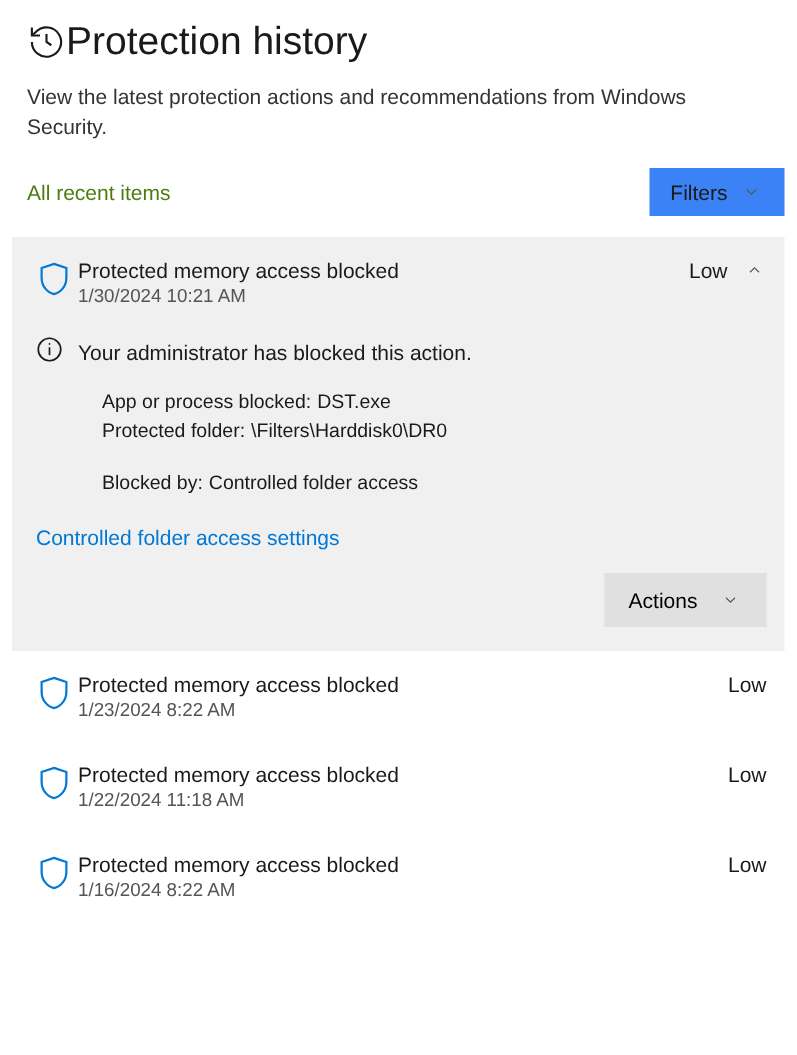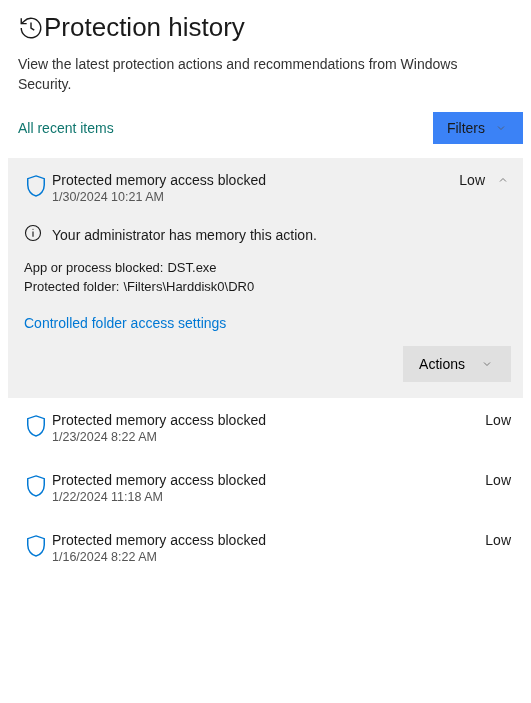--- a/index.html
+++ b/index.html
@@ -38,21 +38,21 @@
       line-height: 1.4;
     }
     .section-head {
       display: flex;
       align-items: center;
       justify-content: space-between;
       padding: 0 0 0 10px;
     }
     .section-head .label {
       font-size: 14px;
-      color: #0f766e;
+      color: #4d7c0f;
     }
     .filters-btn {
       background: #3b82f6;
       border: none;
       padding: 8px 14px;
       font-size: 14px;
       color: #1a1a1a;
       display: flex;
       align-items: center;
       gap: 8px;
@@ -117,20 +117,21 @@
       display: flex;
       align-items: center;
       gap: 10px;
       font-size: 14px;
       padding-left:0;
     }
     .kv-block {
       margin-top: 14px;
       font-size: 13px;
       line-height: 1.45;
+      margin-left: 44px;
     }
     .kv-block.gap { margin-top: 16px; }
     .kv-pair { display: flex; gap: 4px; }
     .kv-key { color: #1a1a1a; }
     .kv-val { color: #1a1a1a; }
     .desc-text {
       font-size: 13px;
       color: #1a1a1a;
       margin-top: 14px;
       line-height: 1.4;
@@ -211,34 +212,40 @@
 
     <div class="details">
       <div class="admin-row">
         <span>
           <svg width="18" height="18" viewBox="0 0 24 24" fill="none" stroke="#1a1a1a" stroke-width="1.5">
             <circle cx="12" cy="12" r="10"></circle>
             <line x1="12" y1="10" x2="12" y2="17"></line>
             <circle cx="12" cy="7" r="0.8" fill="#1a1a1a" stroke="none"></circle>
           </svg>
         </span>
-        <span>Your administrator has memory this action.</span>
+        <span>Your administrator has blocked this action.</span>
       </div>
 
       <div class="kv-block">
         <div class="kv-pair">
           <span class="kv-key">App or process blocked:</span>
           <span class="kv-val">DST.exe</span>
         </div>
         <div class="kv-pair">
           <span class="kv-key">Protected folder:</span>
           <span class="kv-val">\Filters\Harddisk0\DR0</span>
         </div>
       </div>
 
+      <div class="kv-block gap">
+        <div class="kv-pair">
+          <span class="kv-key">Blocked by:</span>
+          <span class="kv-val">Controlled folder access</span>
+        </div>
+      </div>
 
 
       <a class="settings-link">Controlled folder access settings</a>
 
       <div class="actions-row">
         <button class="actions-btn">
           <span>Actions</span>
           <span class="chevron-wrap">
             <svg width="12" height="12" viewBox="0 0 24 24" fill="none" stroke="#555" stroke-width="1.5">
                 <polyline points="6 9 12 15 18 9"></polyline>

